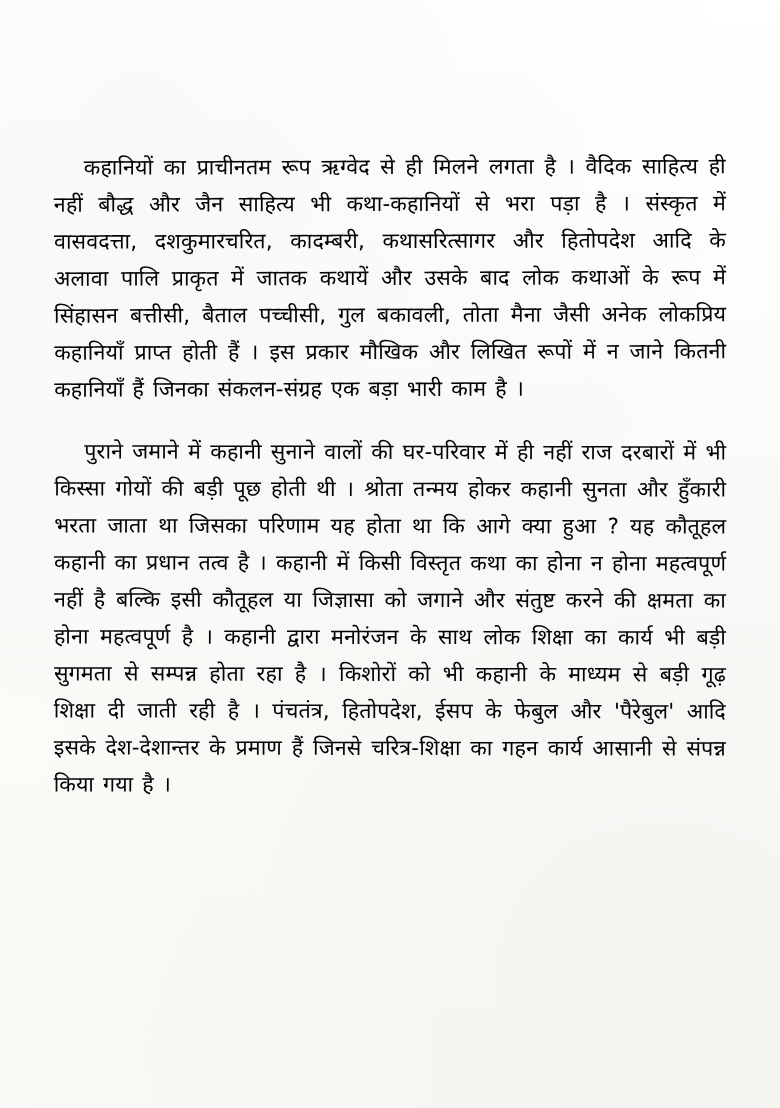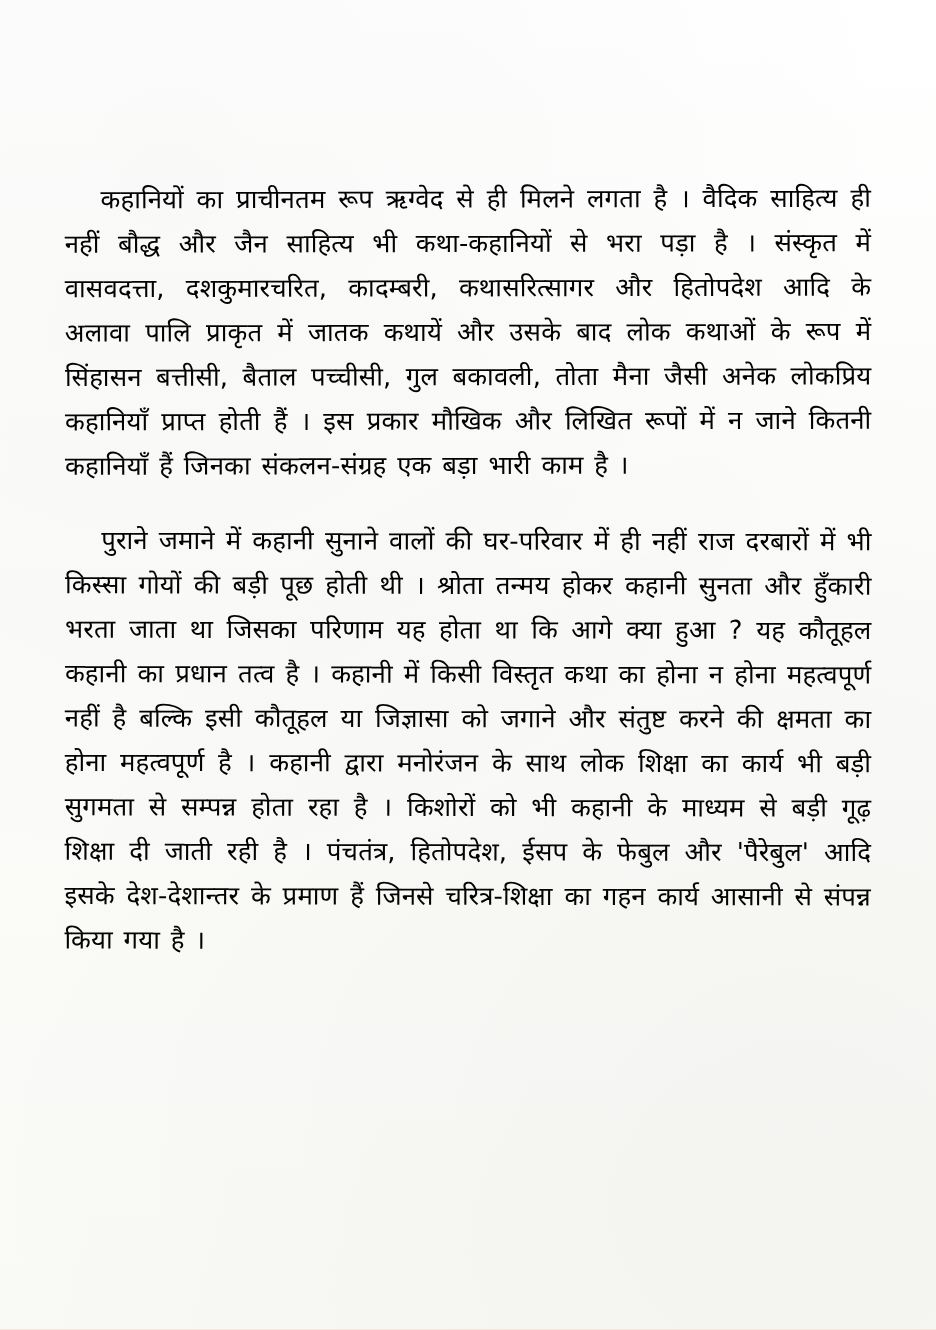--- a/index.html
+++ b/index.html
@@ -8,21 +8,21 @@
     padding: 0;
     background: #ffffff;
   }
   body {
     font-family: "DejaVu Sans", sans-serif;
   }
   .page {
     position: relative;
     width: 780px;
     height: 1108px;
-    background: #fdba74;
+    background: #86efac;
     overflow: hidden;
     box-sizing: border-box;
   }
   
   .page::before {
     content: "";
     position: absolute;
     inset: 0;
     background:
       radial-gradient(circle at 18% 12%, rgba(0,0,0,0.018), rgba(0,0,0,0) 55%),

